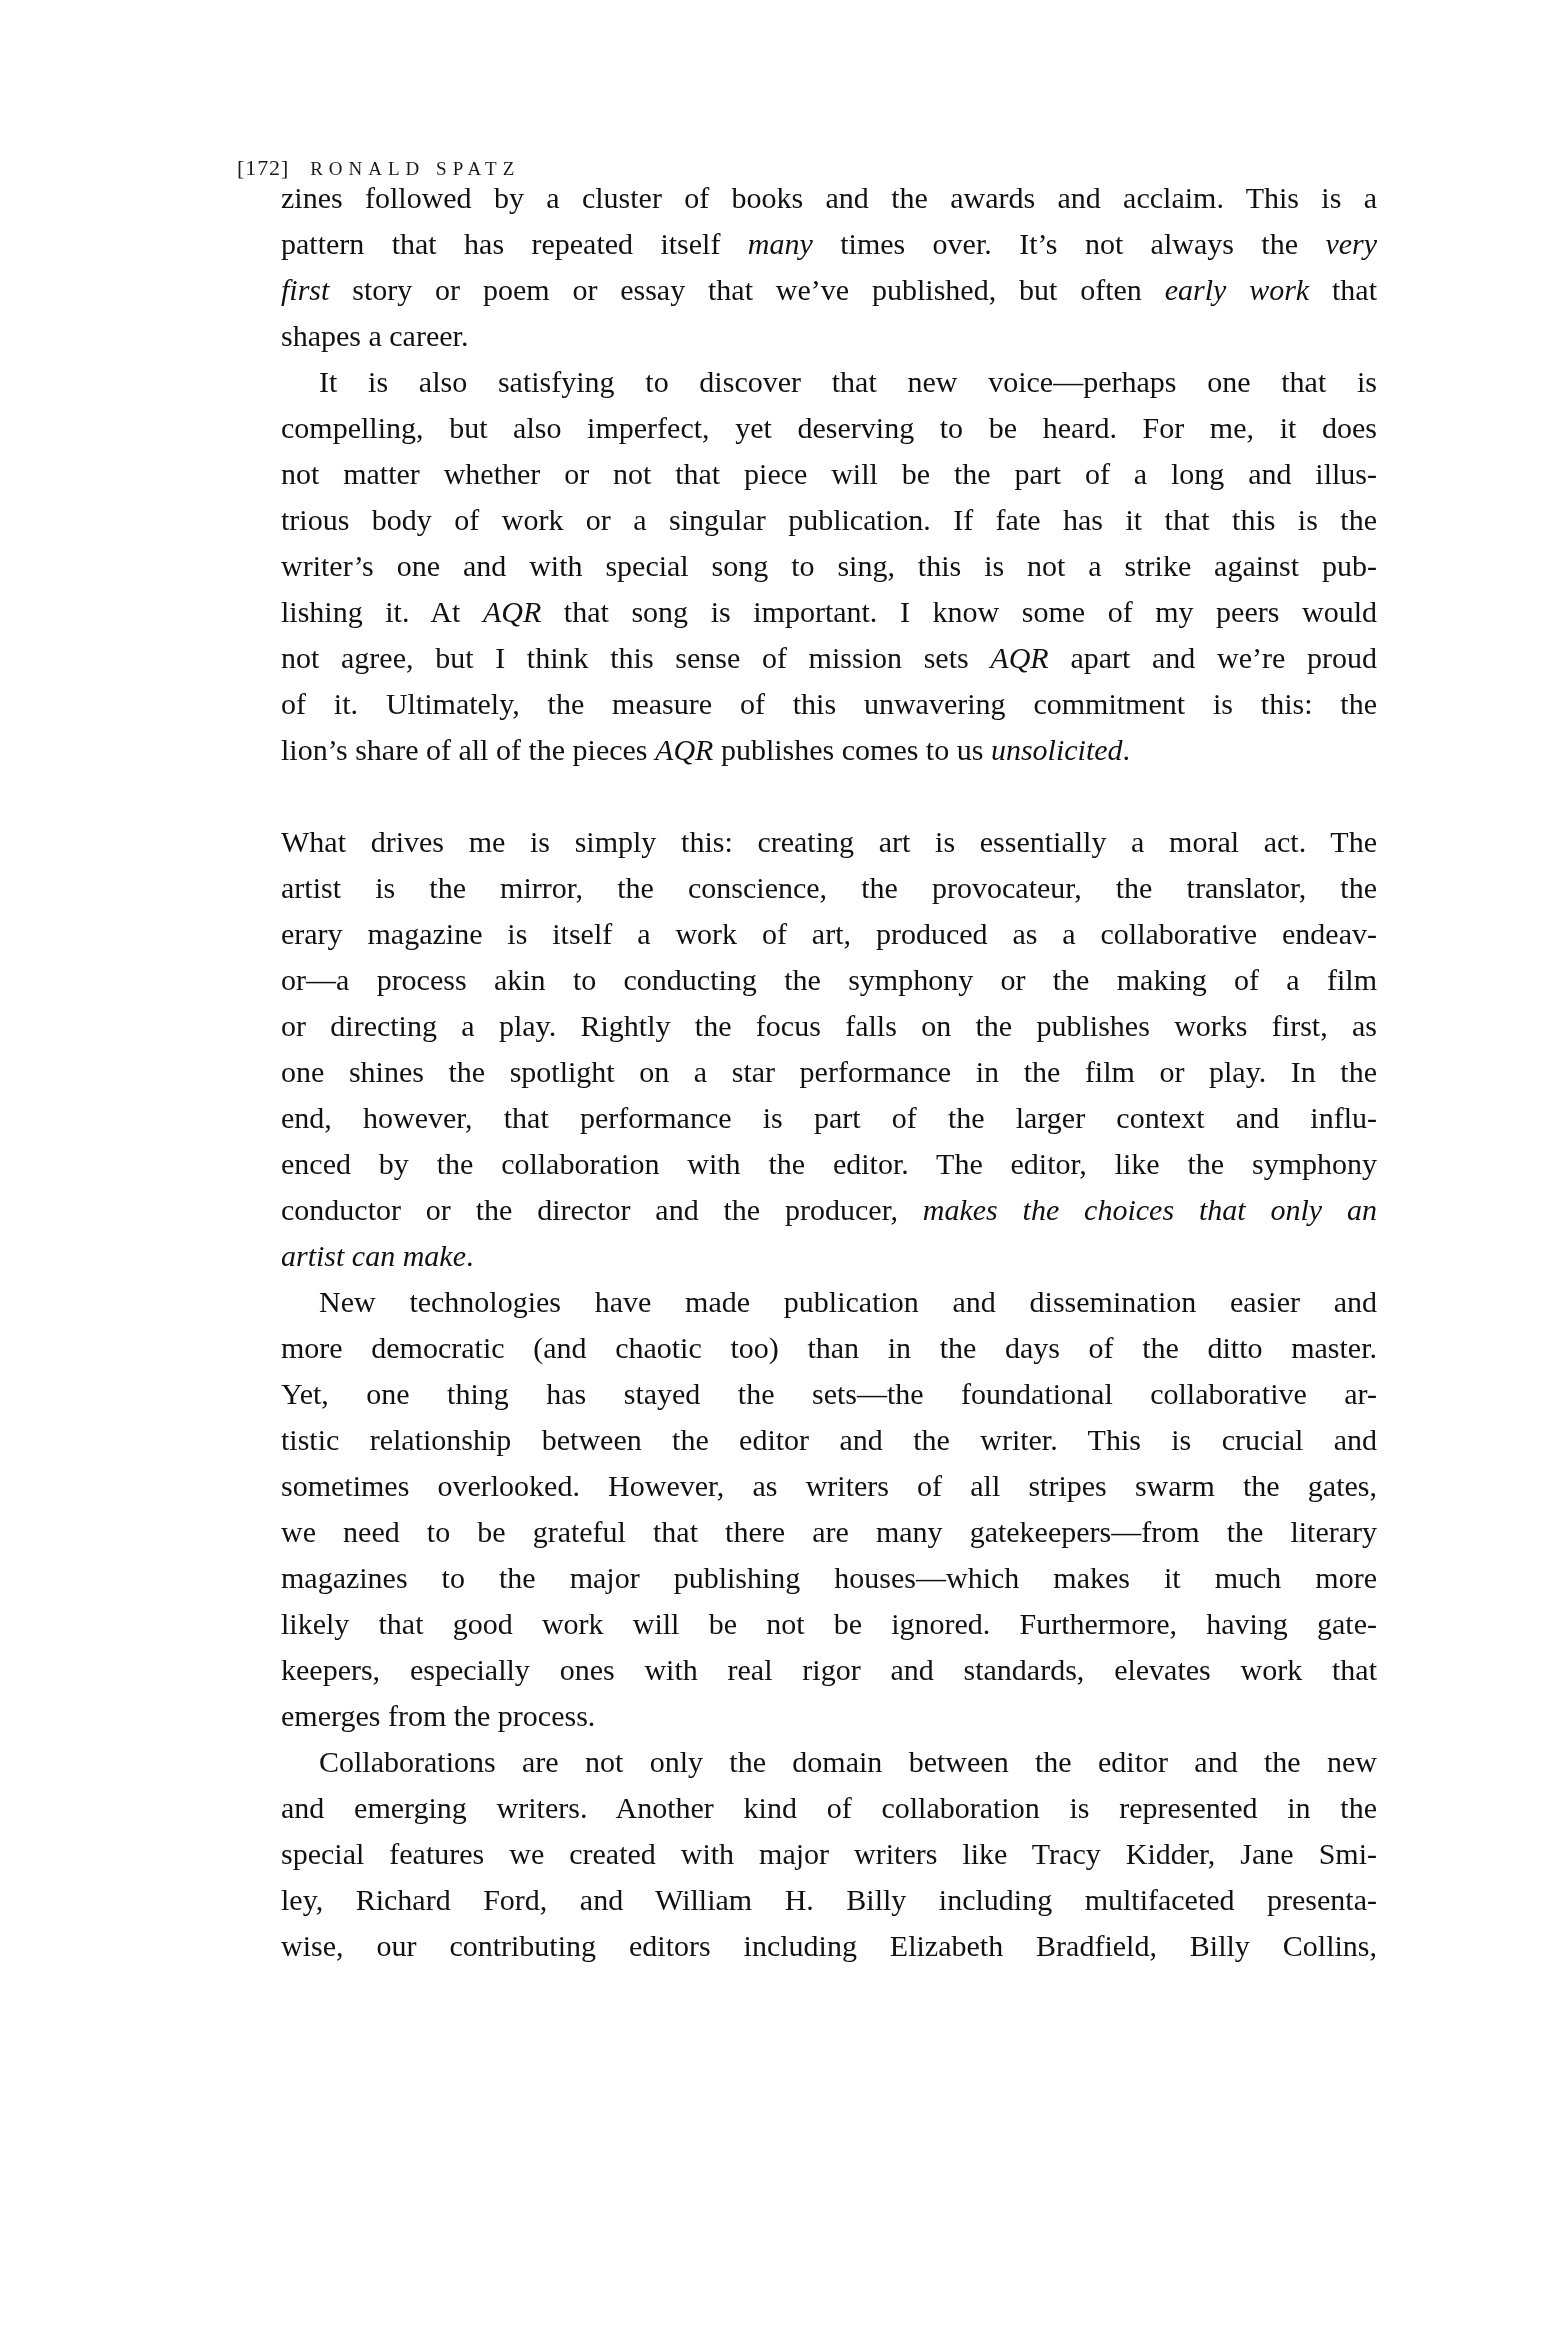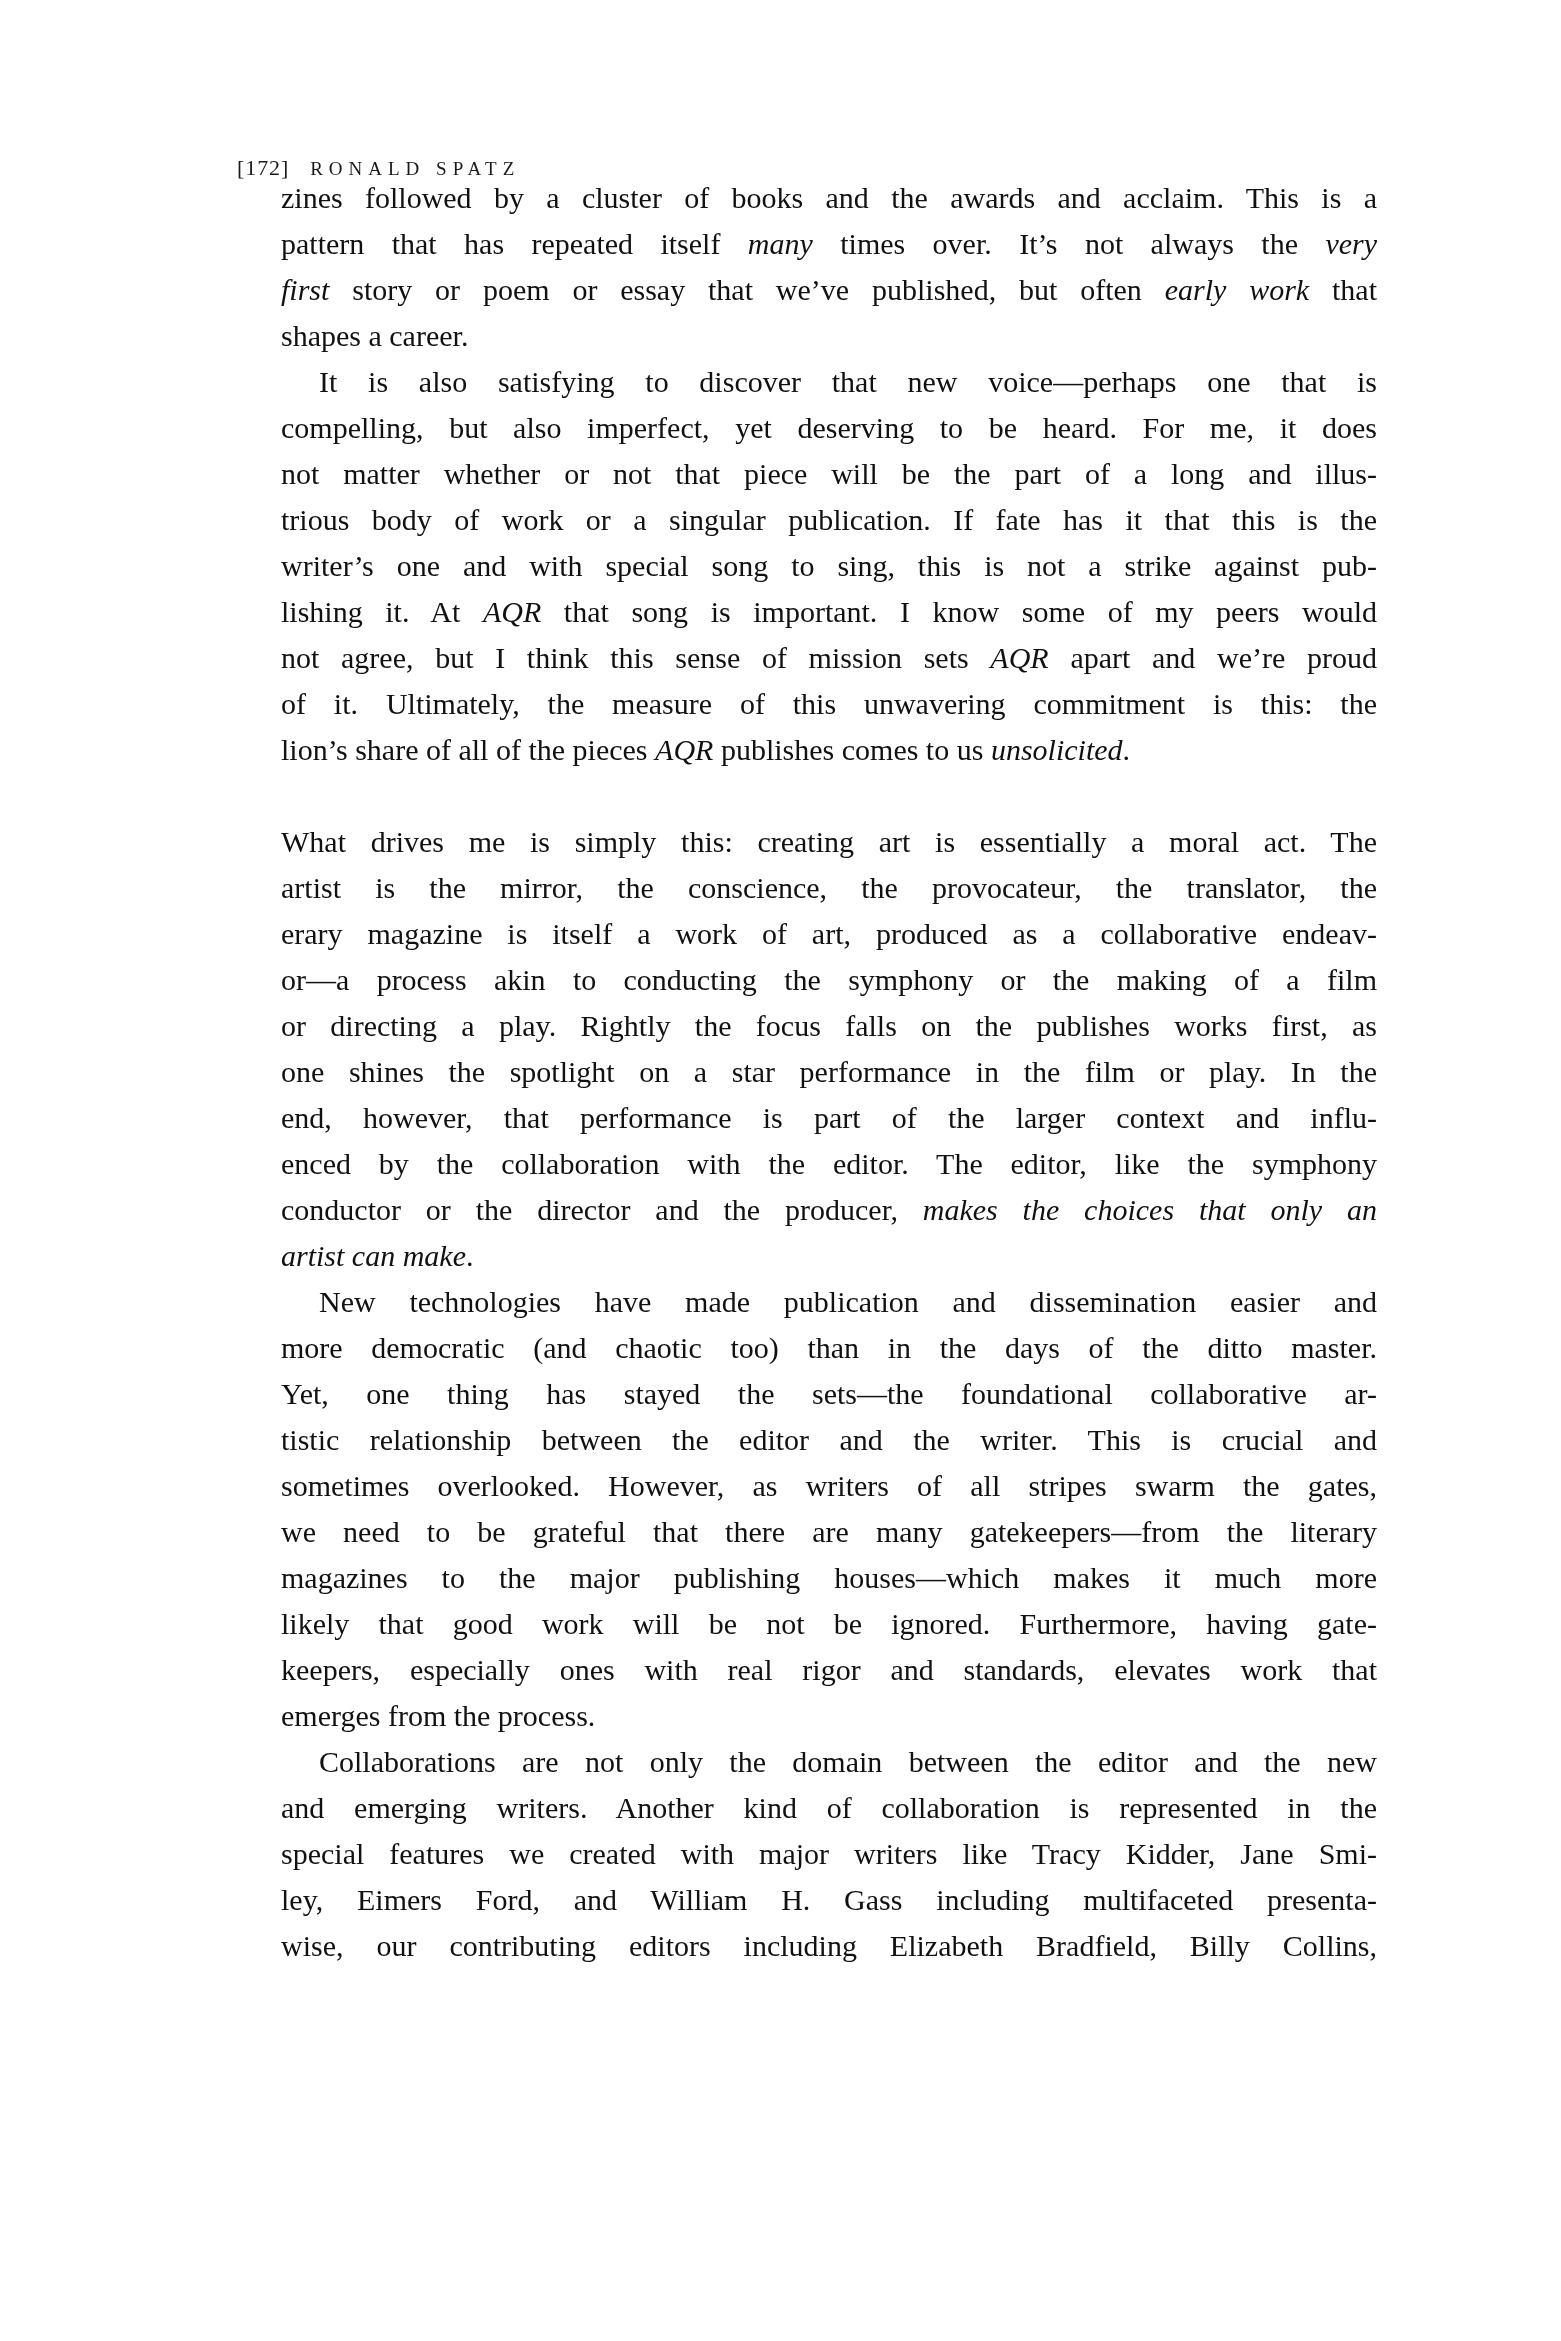--- a/index.html
+++ b/index.html
@@ -122,18 +122,18 @@
         <span class="line"><span>we need to be grateful that there are many gatekeepers—from the literary</span></span>
         <span class="line"><span>magazines to the major publishing houses—which makes it much more</span></span>
         <span class="line"><span>likely that good work will be not be ignored. Furthermore, having gate-</span></span>
         <span class="line"><span>keepers, especially ones with real rigor and standards, elevates work that</span></span>
         <span class="line last"><span>emerges from the process.</span></span>
       </div>
       <div class="para">
         <span class="line indent"><span>Collaborations are not only the domain between the editor and the new</span></span>
         <span class="line"><span>and emerging writers. Another kind of collaboration is represented in the</span></span>
         <span class="line"><span>special features we created with major writers like Tracy Kidder, Jane Smi-</span></span>
-        <span class="line"><span>ley, Eimers Ford, and William H. Gass including multifaceted presenta-</span></span>
+        <span class="line"><span>ley, Richard Ford, and William H. Billy including multifaceted presenta-</span></span>
         <span class="line"><span>wise, our contributing editors including Elizabeth Bradfield, Billy Collins,</span></span>
       </div>
     </div>
 </div>
 
 
 </body></html>

